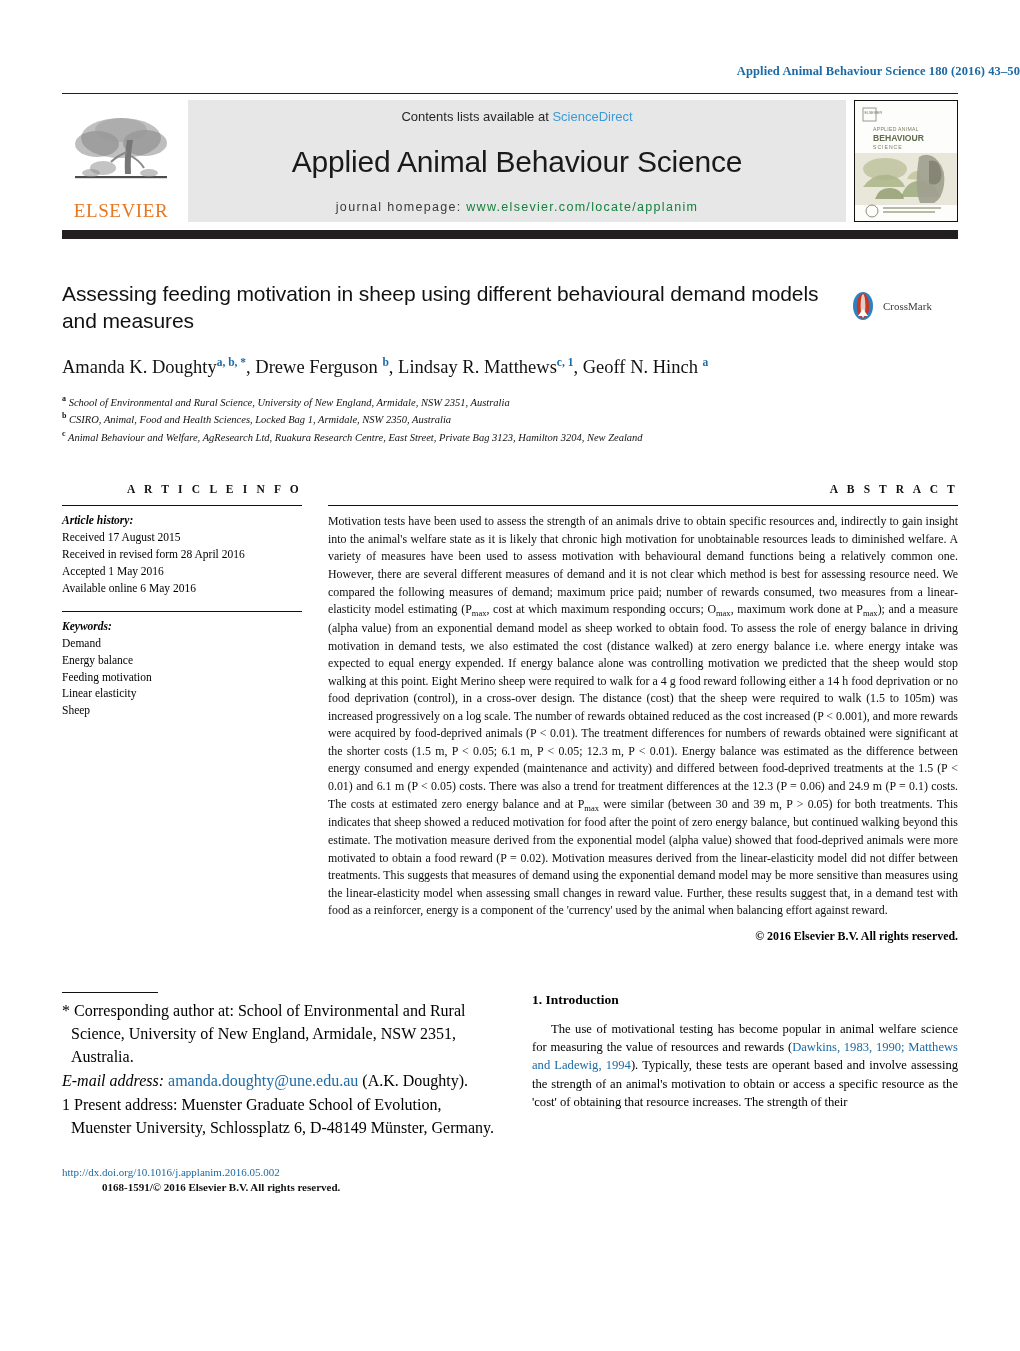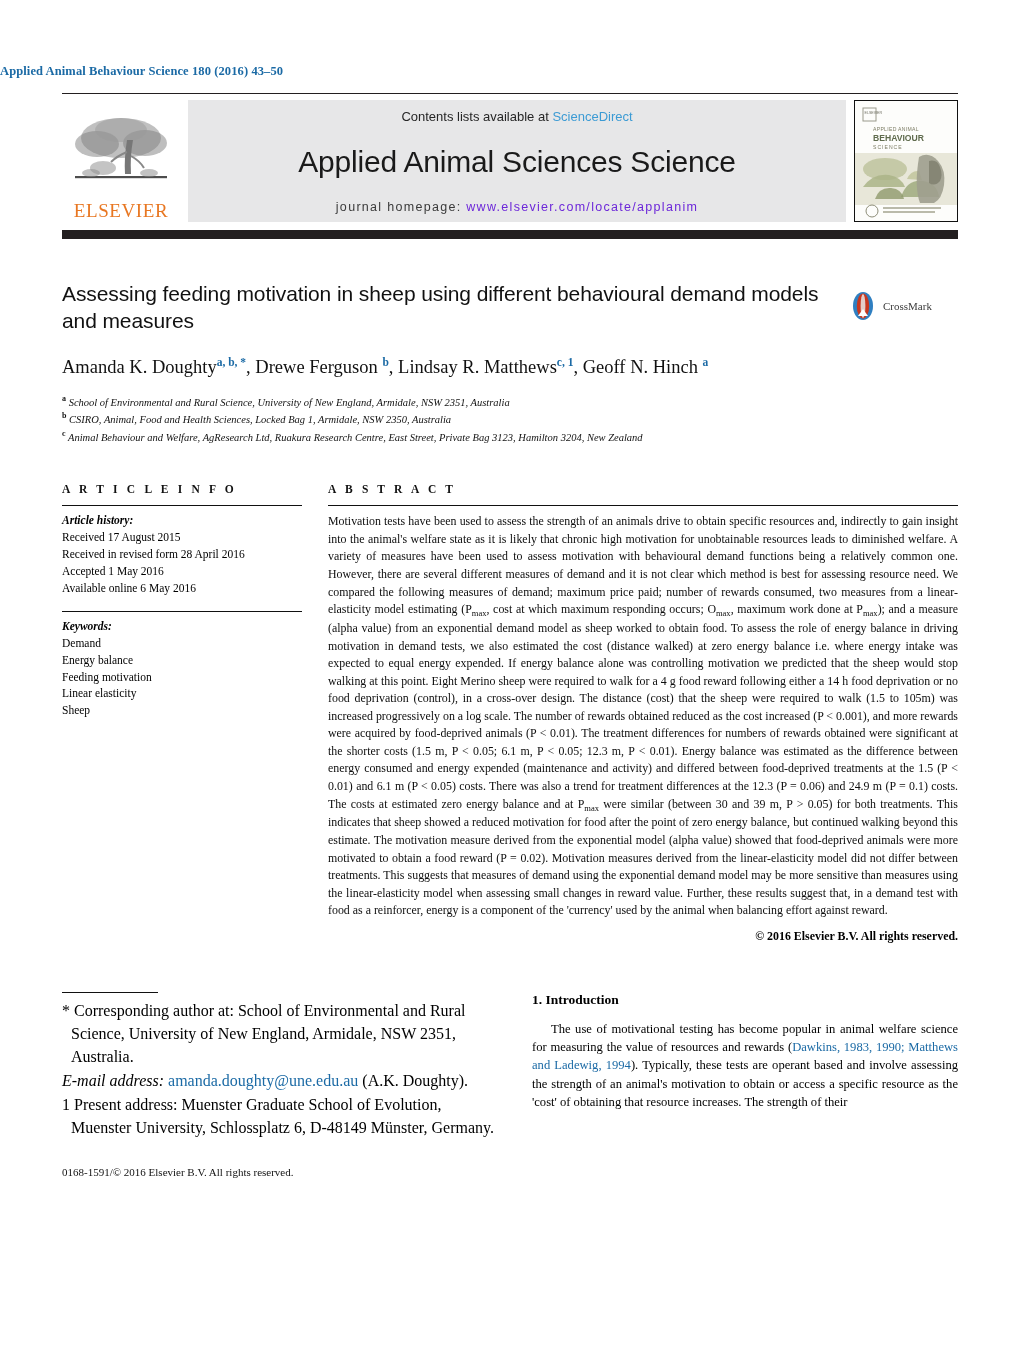--- a/index.html
+++ b/index.html
@@ -11,21 +11,21 @@
     width: 1020px; height: 1351px;
     font-family: "Liberation Serif", "DejaVu Serif", serif;
     color: #000;
     position: relative;
     overflow: hidden;
   }
   .page { position: relative; width: 1020px; height: 1351px; padding: 0; }
 
   
   .runninghead {
-    text-align: left;
+    text-align: right;
     color: #1b6aa5;
     font-weight: bold;
     font-size: 12.5px;
     padding-top: 64px;
     letter-spacing: .1px;
   }
 
   
   .masthead-wrap {
     margin: 14px 62px 0 62px;
@@ -77,21 +77,21 @@
     color: #1a1a1a;
     letter-spacing: -0.2px;
     line-height: 1;
   }
   .homepage-line {
     font-family: "Liberation Sans", sans-serif;
     font-size: 12.5px;
     color: #3a3a3a;
     letter-spacing: 1.3px;
   }
-  .homepage-line .url { color: #6d28d9; }
+  .homepage-line .url { color: #15803d; }
 
   .cover-thumb {
     width: 104px;
     flex: 0 0 104px;
     border: 1px solid #111;
     background: #0369a1;
     position: relative;
     overflow: hidden;
   }
   .black-bar {
@@ -158,20 +158,21 @@
   }
   .col-info { width: 240px; flex: 0 0 240px; }
   .col-abs  { flex: 1 1 auto; }
   .sec-head {
     font-family: "Liberation Serif", serif;
     font-size: 11.5px;
     font-weight: bold;
     letter-spacing: 3.2px;
     color: #111;
     margin-bottom: 10px;
+    text-align: right;
   }
   .rule { border-top: 1.1px solid #111; }
   .info-group { padding-top: 6px; font-size: 11.5px; line-height: 1.47; }
   .info-group .lbl { font-style: italic; font-weight: bold; }
   .keywords-group { margin-top: 14px; }
   .abstract-body {
     padding-top: 7px;
     font-size: 11.9px;
     line-height: 1.475;
     text-align: justify;
@@ -202,21 +203,21 @@
     border-top: 1px solid #111;
     margin: 0 0 6px 0;
   }
   .footnotes { font-size: 16px; line-height: 1.44; }
   .footnotes p { margin: 0 0 1px 0; text-indent: 0; }
   .footnotes .ind { padding-left: 9px; text-indent: -9px; }
   .footnotes .email-lbl { font-style: italic; }
   .footnotes a, .link { color: #1b6aa5; text-decoration: none; }
   .doi-block { margin-top: 26px; font-size: 11px; line-height: 1.4; }
   .doi-line { color: #1b6aa5; }
-  .issn-line { font-weight: normal; color: #111; }
+  .issn-line { font-weight: bold; color: #111; margin-left: 40px; }
 
   .sec-title {
     font-family: "Liberation Serif", serif;
     font-weight: bold;
     font-size: 13.5px;
     margin: 0 0 12px 0;
   }
   .body-par {
     font-size: 12.6px;
     line-height: 1.46;
@@ -253,21 +254,21 @@
             <ellipse cx="80" cy="61" rx="9" ry="4" fill="#909090" opacity="0.55"></ellipse>
           </g>
         </svg>
         <div class="elsevier-word">ELSEVIER</div>
       </div>
 
       <div class="masthead-center">
         <div class="contents-line">
           <span>Contents lists available at </span><span class="sd">ScienceDirect</span>
         </div>
-        <div class="journal-name">Applied Animal Sciences Science</div>
+        <div class="journal-name">Applied Animal Behaviour Science</div>
         <div class="homepage-line">
           <span>journal homepage:</span>
           <span class="url">www.elsevier.com/locate/applanim</span>
         </div>
       </div>
 
       <div class="cover-thumb">
         <svg width="102" height="120" viewBox="0 0 102 120">
           <rect x="0" y="0" width="102" height="120" fill="#fdfdfb"></rect>
           <rect x="8" y="7" width="13" height="13" fill="none" stroke="#9a9a8c" stroke-width="1"></rect>
@@ -362,20 +363,21 @@
       <div class="footnotes">
         <p class="ind">* Corresponding author at: School of Environmental and Rural Science, University of New England, Armidale, NSW 2351, Australia.</p>
         <p class="ind">
           <span class="email-lbl">E-mail address:</span>
           <span class="link">amanda.doughty@une.edu.au</span>
           <span>(A.K. Doughty).</span>
         </p>
         <p class="ind">1  Present address: Muenster Graduate School of Evolution, Muenster University, Schlossplatz 6, D-48149 Münster, Germany.</p>
       </div>
       <div class="doi-block">
+        <div class="doi-line">http://dx.doi.org/10.1016/j.applanim.2016.05.002</div>
         <div class="issn-line">0168-1591/© 2016 Elsevier B.V. All rights reserved.</div>
       </div>
     </div>
 
     <div class="lower-right">
       <div class="sec-title">1.  Introduction</div>
       <p class="body-par"><span>The use of motivational testing has become popular in animal welfare science for measuring the value of resources and rewards (</span><span class="cite">Dawkins, 1983, 1990; Matthews and Ladewig, 1994</span><span>). Typically, these tests are operant based and involve assessing the strength of an animal's motivation to obtain or access a specific resource as the 'cost' of obtaining that resource increases. The strength of their</span></p>
     </div>
 
   </div>

